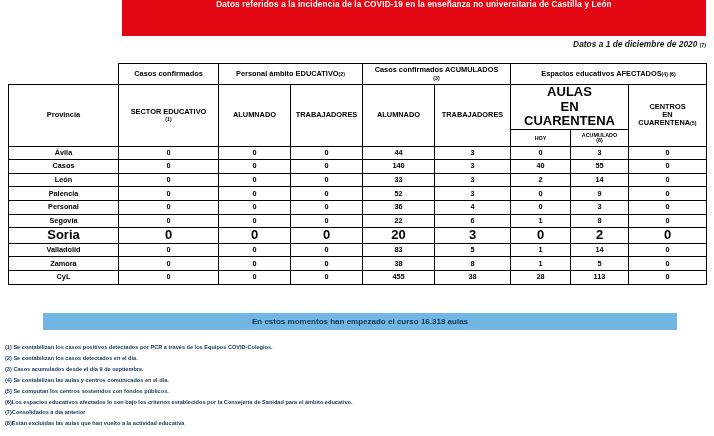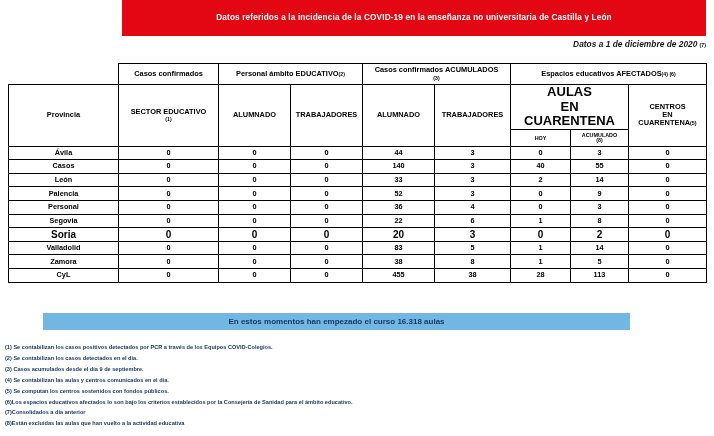--- a/index.html
+++ b/index.html
@@ -18,21 +18,20 @@
 
   
   #red-banner {
     position: absolute;
     left: 122px;
     top: 0px;
     width: 584px;
     height: 36px;
     background: #e30613;
     display: flex;
-    align-items: center;
     justify-content: center;
   }
   #red-banner .banner-text {
     color: #ffffff;
     font-size: 8.2px;
     font-weight: bold;
     letter-spacing: 0.02em;
     text-align: center;
     line-height: 1.1;
   }
@@ -112,33 +111,33 @@
     font-size: 5.2px;
   }
   .data-row td {
     height: 12.6px;
     font-size: 7.3px;
     font-weight: bold;
   }
   .row-soria td {
     border-top: 2px solid #000000;
     border-bottom: 2px solid #000000;
-    font-size: 10px;
+    font-size: 13px;
   }
   .prov-cell {
     font-size: 7.4px;
     margin-left: 35px;
   }
 
   
   #blue-banner {
     position: absolute;
     left: 43px;
     top: 313px;
-    width: 587px;
+    width: 634px;
     height: 17px;
     background: #72b7e3;
     display: flex;
     align-items: center;
     justify-content: center;
   }
   #blue-banner .banner-text {
     font-size: 8px;
     font-weight: bold;
     color: #15375e;

